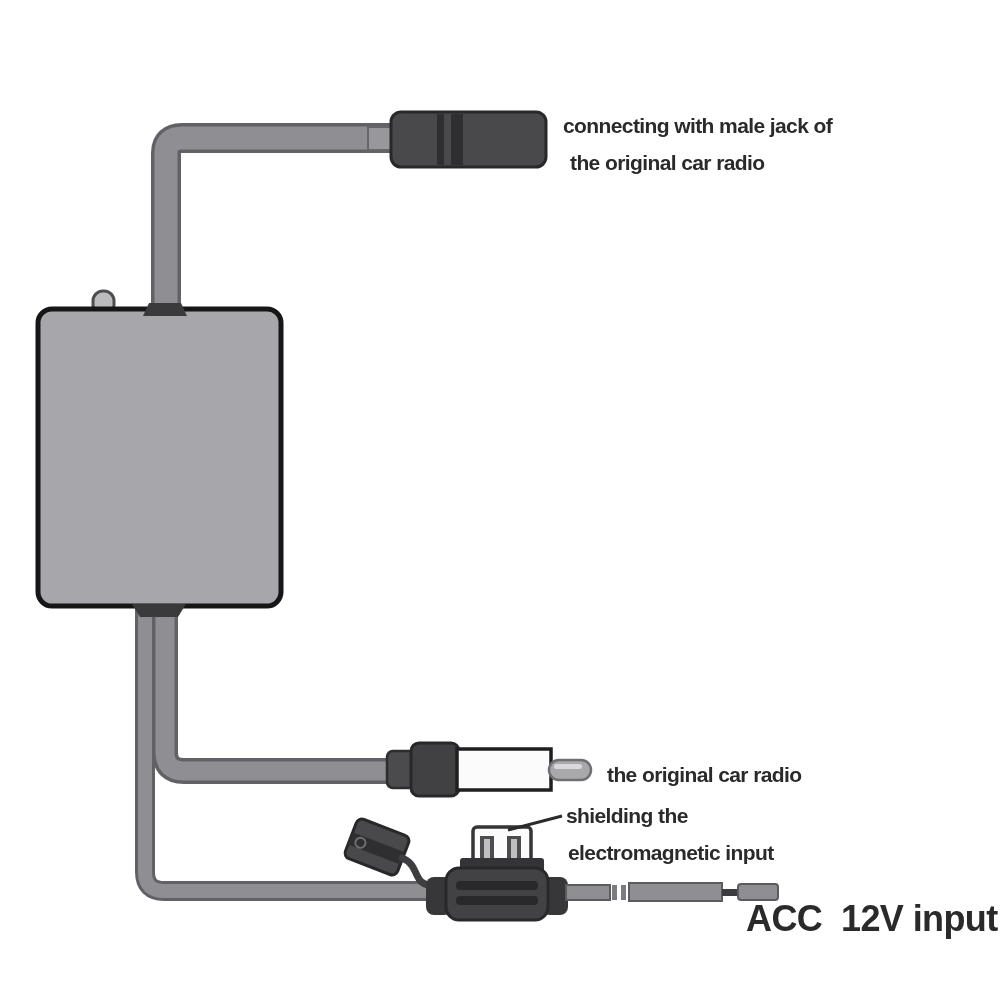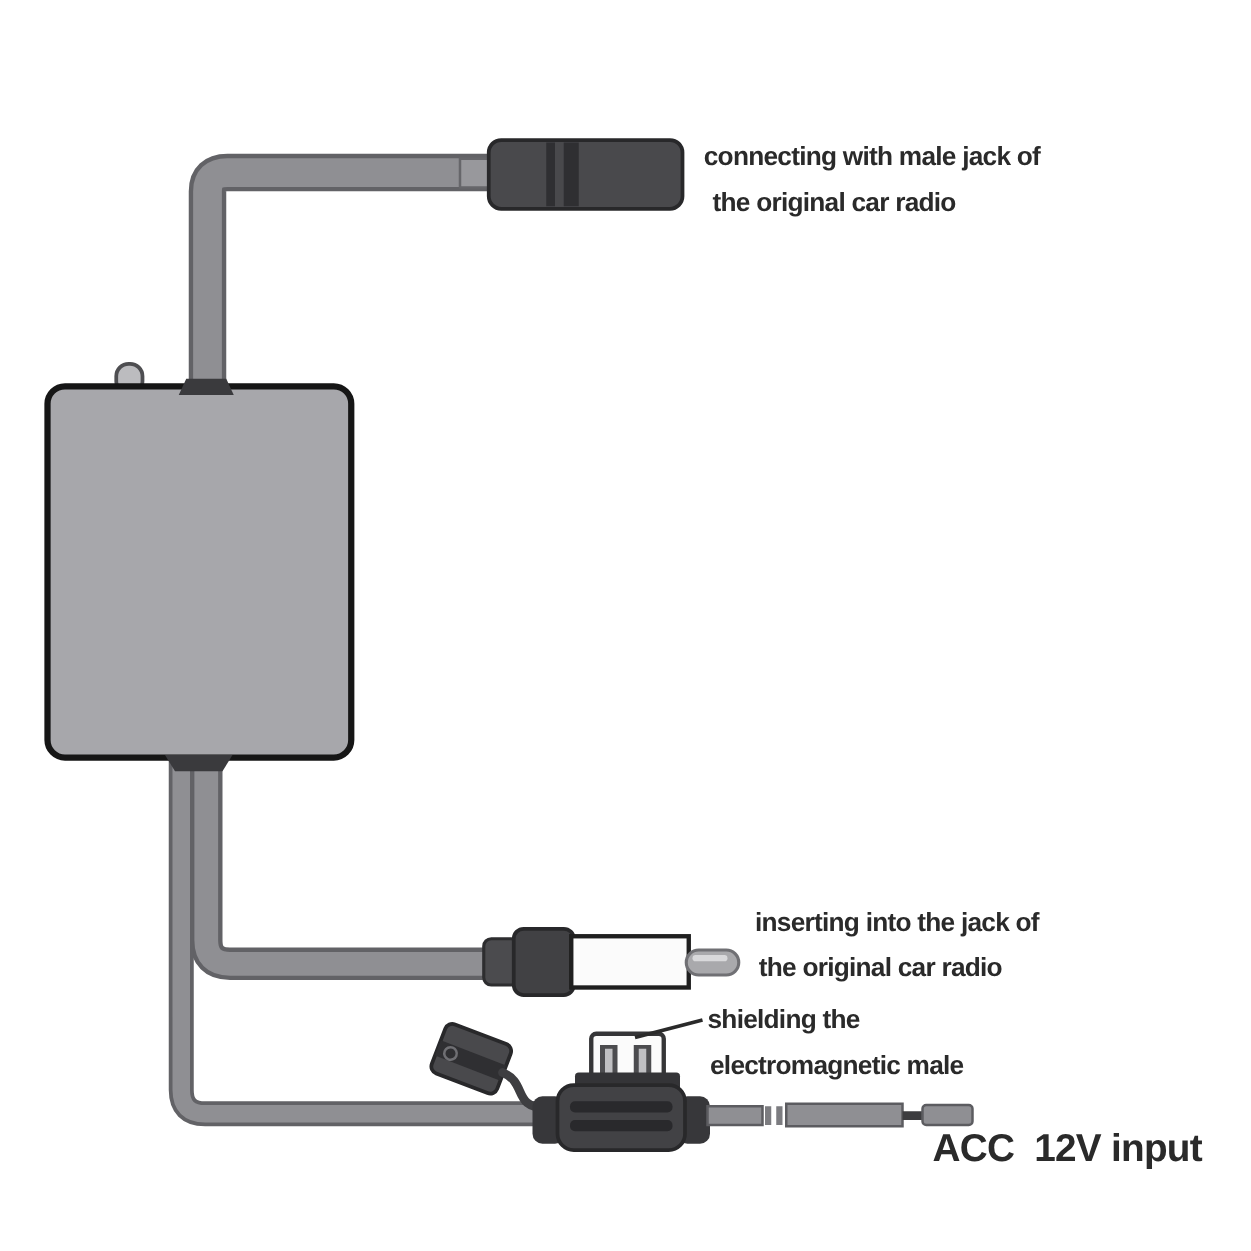--- a/index.html
+++ b/index.html
@@ -99,21 +99,20 @@
       <rect x="722" y="889" width="16" height="7" fill="#3c3c3f"></rect>
       <rect x="738" y="884" width="40" height="16" rx="3" class="seg" fill="#8f8f93"></rect>
     </g>
 
     <path d="M508,830 L562,816" stroke="#2a2a2a" stroke-width="3" fill="none"></path>
   </svg>
 
   <div class="lbl" style="left:563px;top:108px;">connecting with male jack of</div>
   <div class="lbl" style="left:570px;top:145px;">the original car radio</div>
 
-  <div class="lbl" style="left:604px;top:721px;">inserting into the jack of</div>
   <div class="lbl" style="left:607px;top:757px;">the original car radio</div>
 
   <div class="lbl" style="left:566px;top:798px;text-align:right;">shielding the</div>
-  <div class="lbl" style="left:568px;top:835px;">electromagnetic male</div>
+  <div class="lbl" style="left:568px;top:835px;">electromagnetic input</div>
 
-  <div class="lbl" style="left:746px;top:901px;font-size:31px;">ACC  12V input</div>
+  <div class="lbl" style="left:746px;top:901px;font-size:36px;">ACC  12V input</div>
 
 </div>
 
 </body></html>

